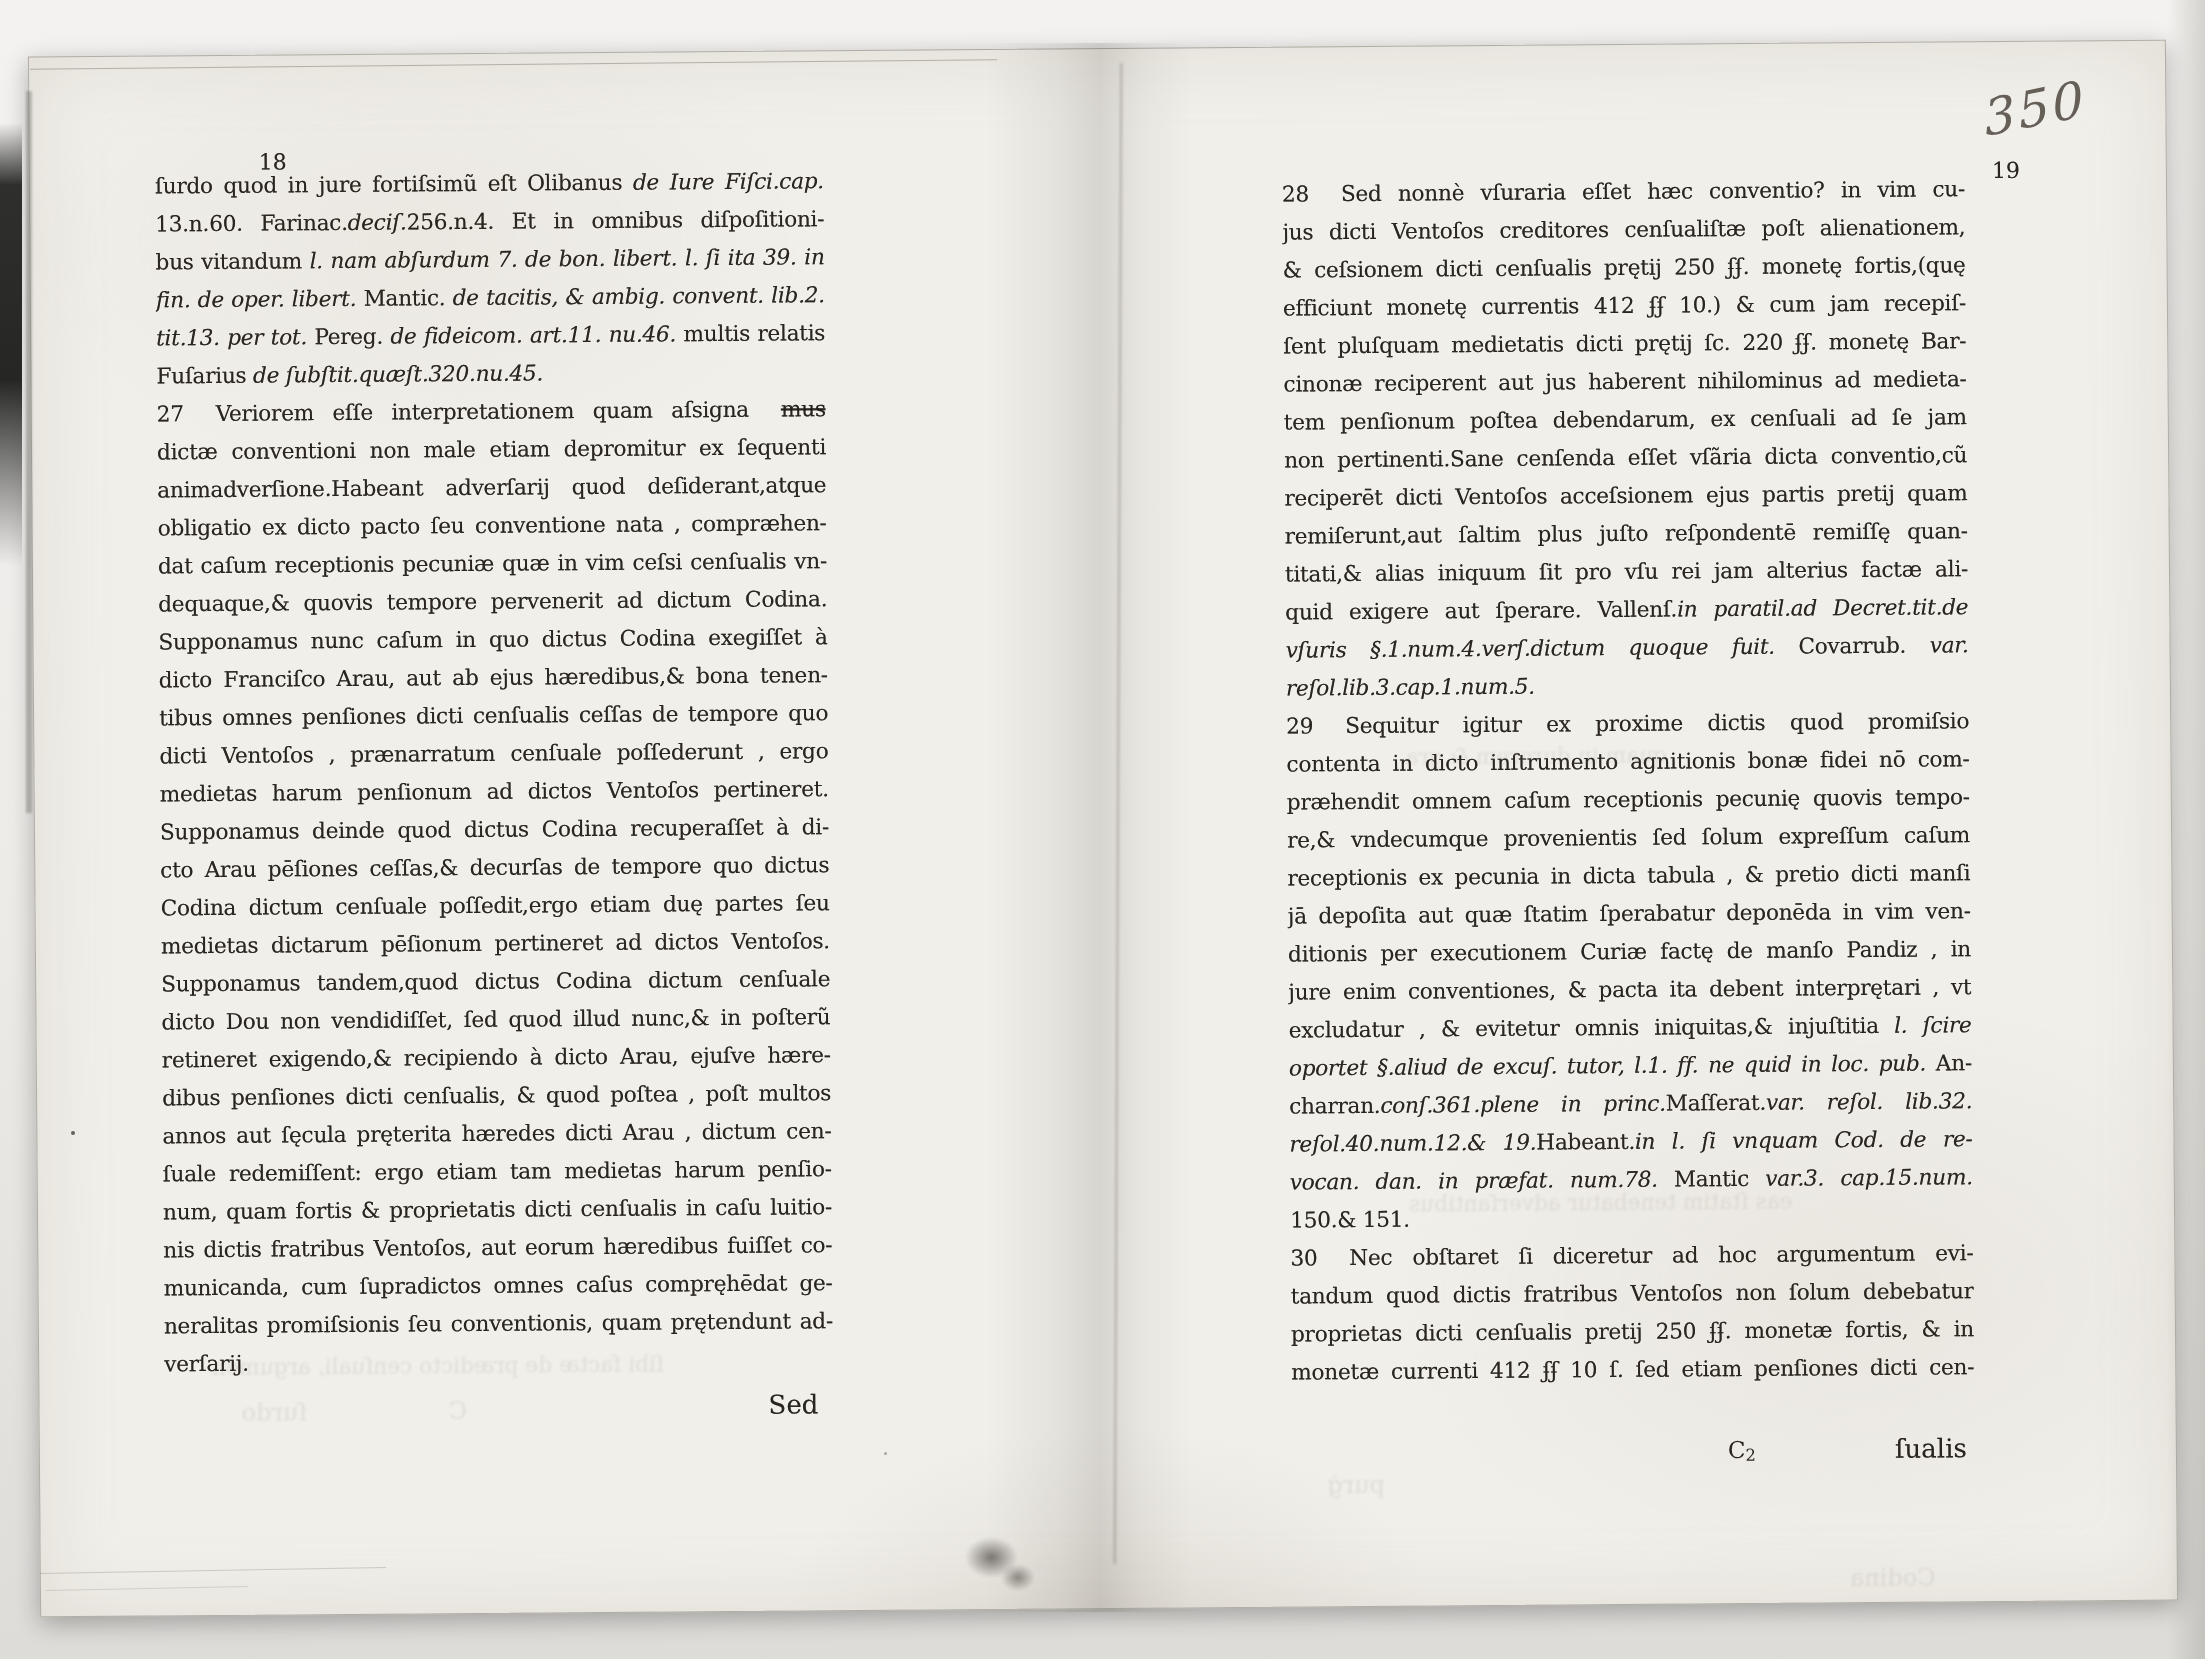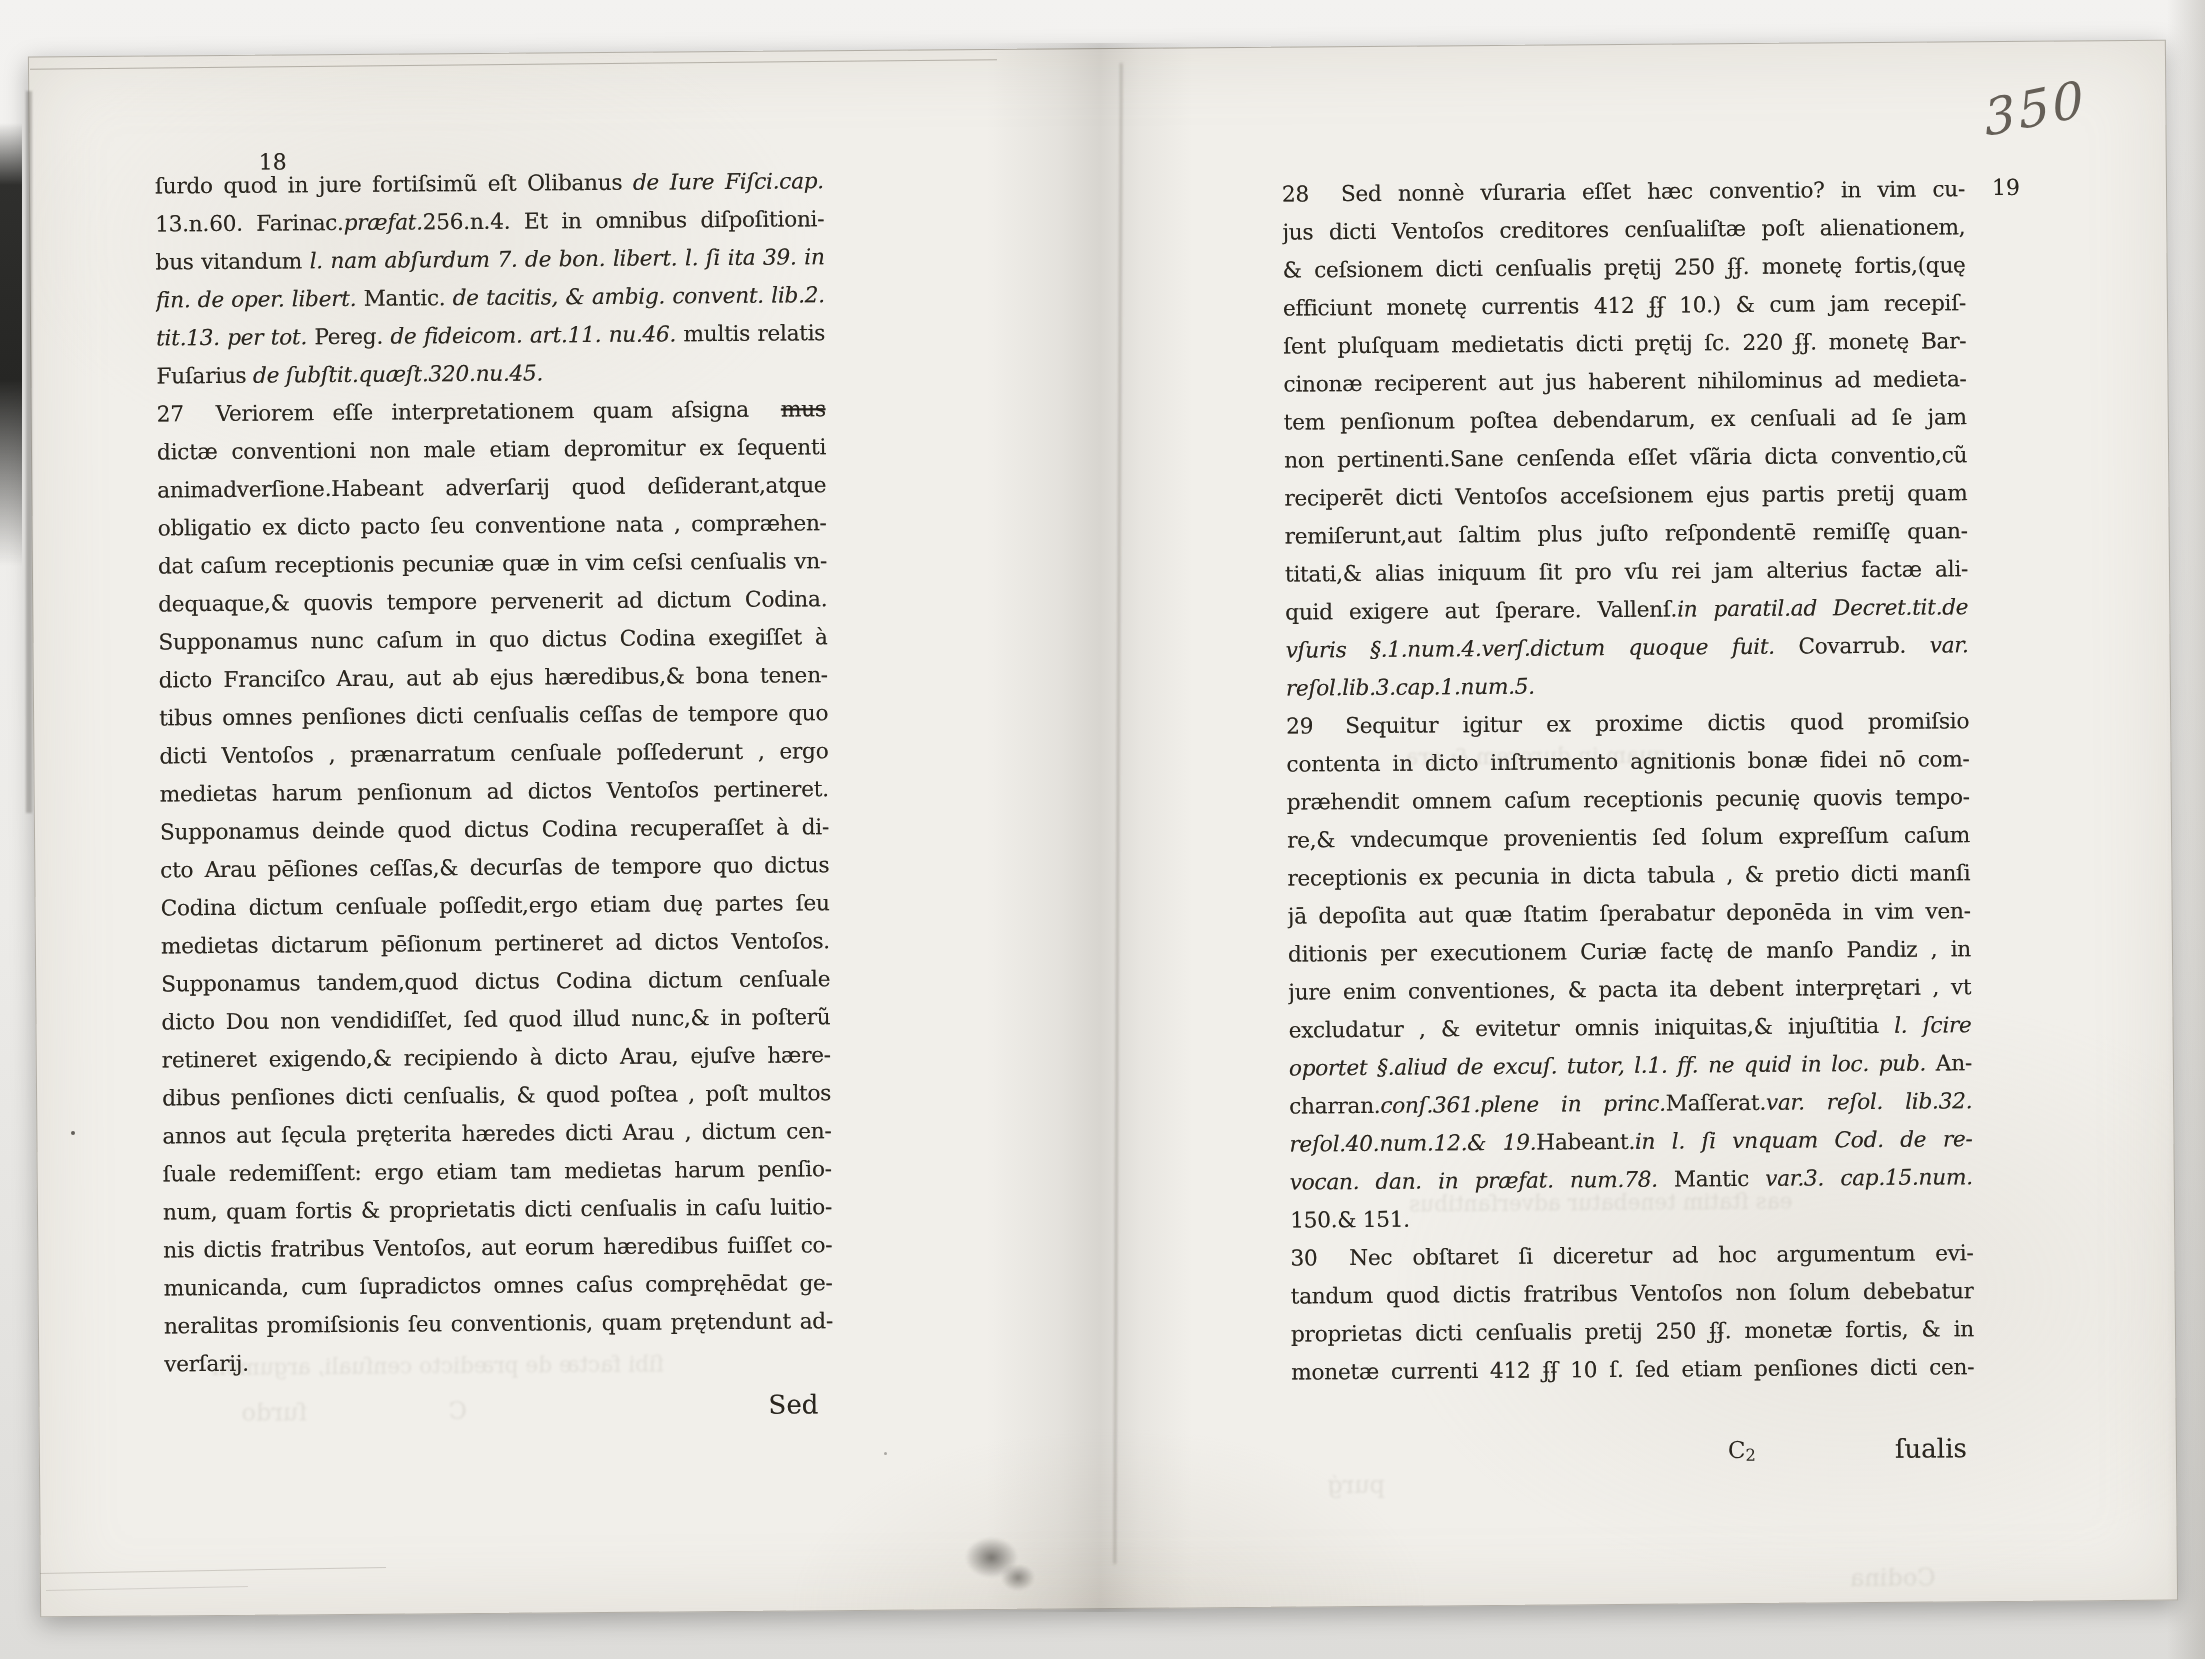--- a/index.html
+++ b/index.html
@@ -60,21 +60,21 @@
 <body>
 
 <div class="scan">
 
   <div class="paper">
 
     <div class="pagenum" style="left:229px;top:94px;">18</div>
 
     <div class="textcol" id="left-col" style="left:125px;top:115px;width:669px;">
         <div class="line"><span class="rm">ſurdo quod in jure fortiſsimũ eſt Olibanus </span><span class="it">de Iure Fiſci.cap.</span></div>
-        <div class="line"><span class="rm">13.n.60. Farinac.</span><span class="it">præfat.</span><span class="rm">256.n.4. Et in omnibus diſpoſitioni-</span></div>
+        <div class="line"><span class="rm">13.n.60. Farinac.</span><span class="it">deciſ.</span><span class="rm">256.n.4. Et in omnibus diſpoſitioni-</span></div>
         <div class="line"><span class="rm">bus vitandum </span><span class="it">l. nam abſurdum 7. de bon. libert. l. ſi ita 39. in</span></div>
         <div class="line"><span class="it">fin. de oper. libert.</span><span class="rm"> Mantic.</span><span class="it"> de tacitis, &amp; ambig. convent. lib.2.</span></div>
         <div class="line"><span class="it">tit.13. per tot.</span><span class="rm"> Pereg.</span><span class="it"> de fideicom. art.11. nu.46.</span><span class="rm"> multis relatis</span></div>
         <div class="line nj"><span class="rm">Fuſarius </span><span class="it">de ſubſtit.quæſt.320.nu.45.</span></div>
         <div class="line"><span class="rm">27  Veriorem eſſe interpretationem quam aſsigna</span><span class="strike">mus</span></div>
         <div class="line"><span class="rm">dictæ conventioni non male etiam depromitur ex ſequenti</span></div>
         <div class="line"><span class="rm">animadverſione.Habeant adverſarij quod deſiderant,atque</span></div>
         <div class="line"><span class="rm">obligatio ex dicto pacto ſeu conventione nata , compræhen-</span></div>
         <div class="line"><span class="rm">dat caſum receptionis pecuniæ quæ in vim ceſsi cenſualis vn-</span></div>
         <div class="line"><span class="rm">dequaque,&amp; quovis tempore pervenerit ad dictum Codina.</span></div>
@@ -101,21 +101,21 @@
       </div>
 
     <div class="catchword" style="left:729px;top:1338px;">Sed</div>
 
     <div class="ghost" style="left:173px;top:1299px;">ſibi factæ de prædicto cenſuali, argumen</div>
     <div class="ghost big" style="left:202px;top:1343px;">ſurdo</div>
     <div class="ghost big" style="left:409px;top:1343px;">C</div>
 
     <div class="handwritten" style="left:1954px;top:38px;">350</div>
 
-    <div class="pagenum" style="left:1962px;top:133px;text-align:right;">19</div>
+    <div class="pagenum" style="left:1962px;top:116px;text-align:right;">19</div>
 
     <div class="textcol" id="right-col" style="left:1252px;top:132px;width:683px;">
         <div class="line"><span class="rm">28  Sed nonnè vſuraria eſſet hæc conventio? in vim cu-</span></div>
         <div class="line"><span class="rm">jus dicti Ventoſos creditores cenſualiſtæ poſt alienationem,</span></div>
         <div class="line"><span class="rm">&amp; ceſsionem dicti cenſualis prętij 250 ʄʄ. monetę fortis,(quę</span></div>
         <div class="line"><span class="rm">efficiunt monetę currentis 412 ʄʄ 10.) &amp; cum jam recepiſ-</span></div>
         <div class="line"><span class="rm">ſent pluſquam medietatis dicti prętij ſc. 220 ʄʄ. monetę Bar-</span></div>
         <div class="line"><span class="rm">cinonæ reciperent aut jus haberent nihilominus ad medieta-</span></div>
         <div class="line"><span class="rm">tem penſionum poſtea debendarum, ex cenſuali ad ſe jam</span></div>
         <div class="line"><span class="rm">non pertinenti.Sane cenſenda eſſet vſãria dicta conventio,cũ</span></div>

